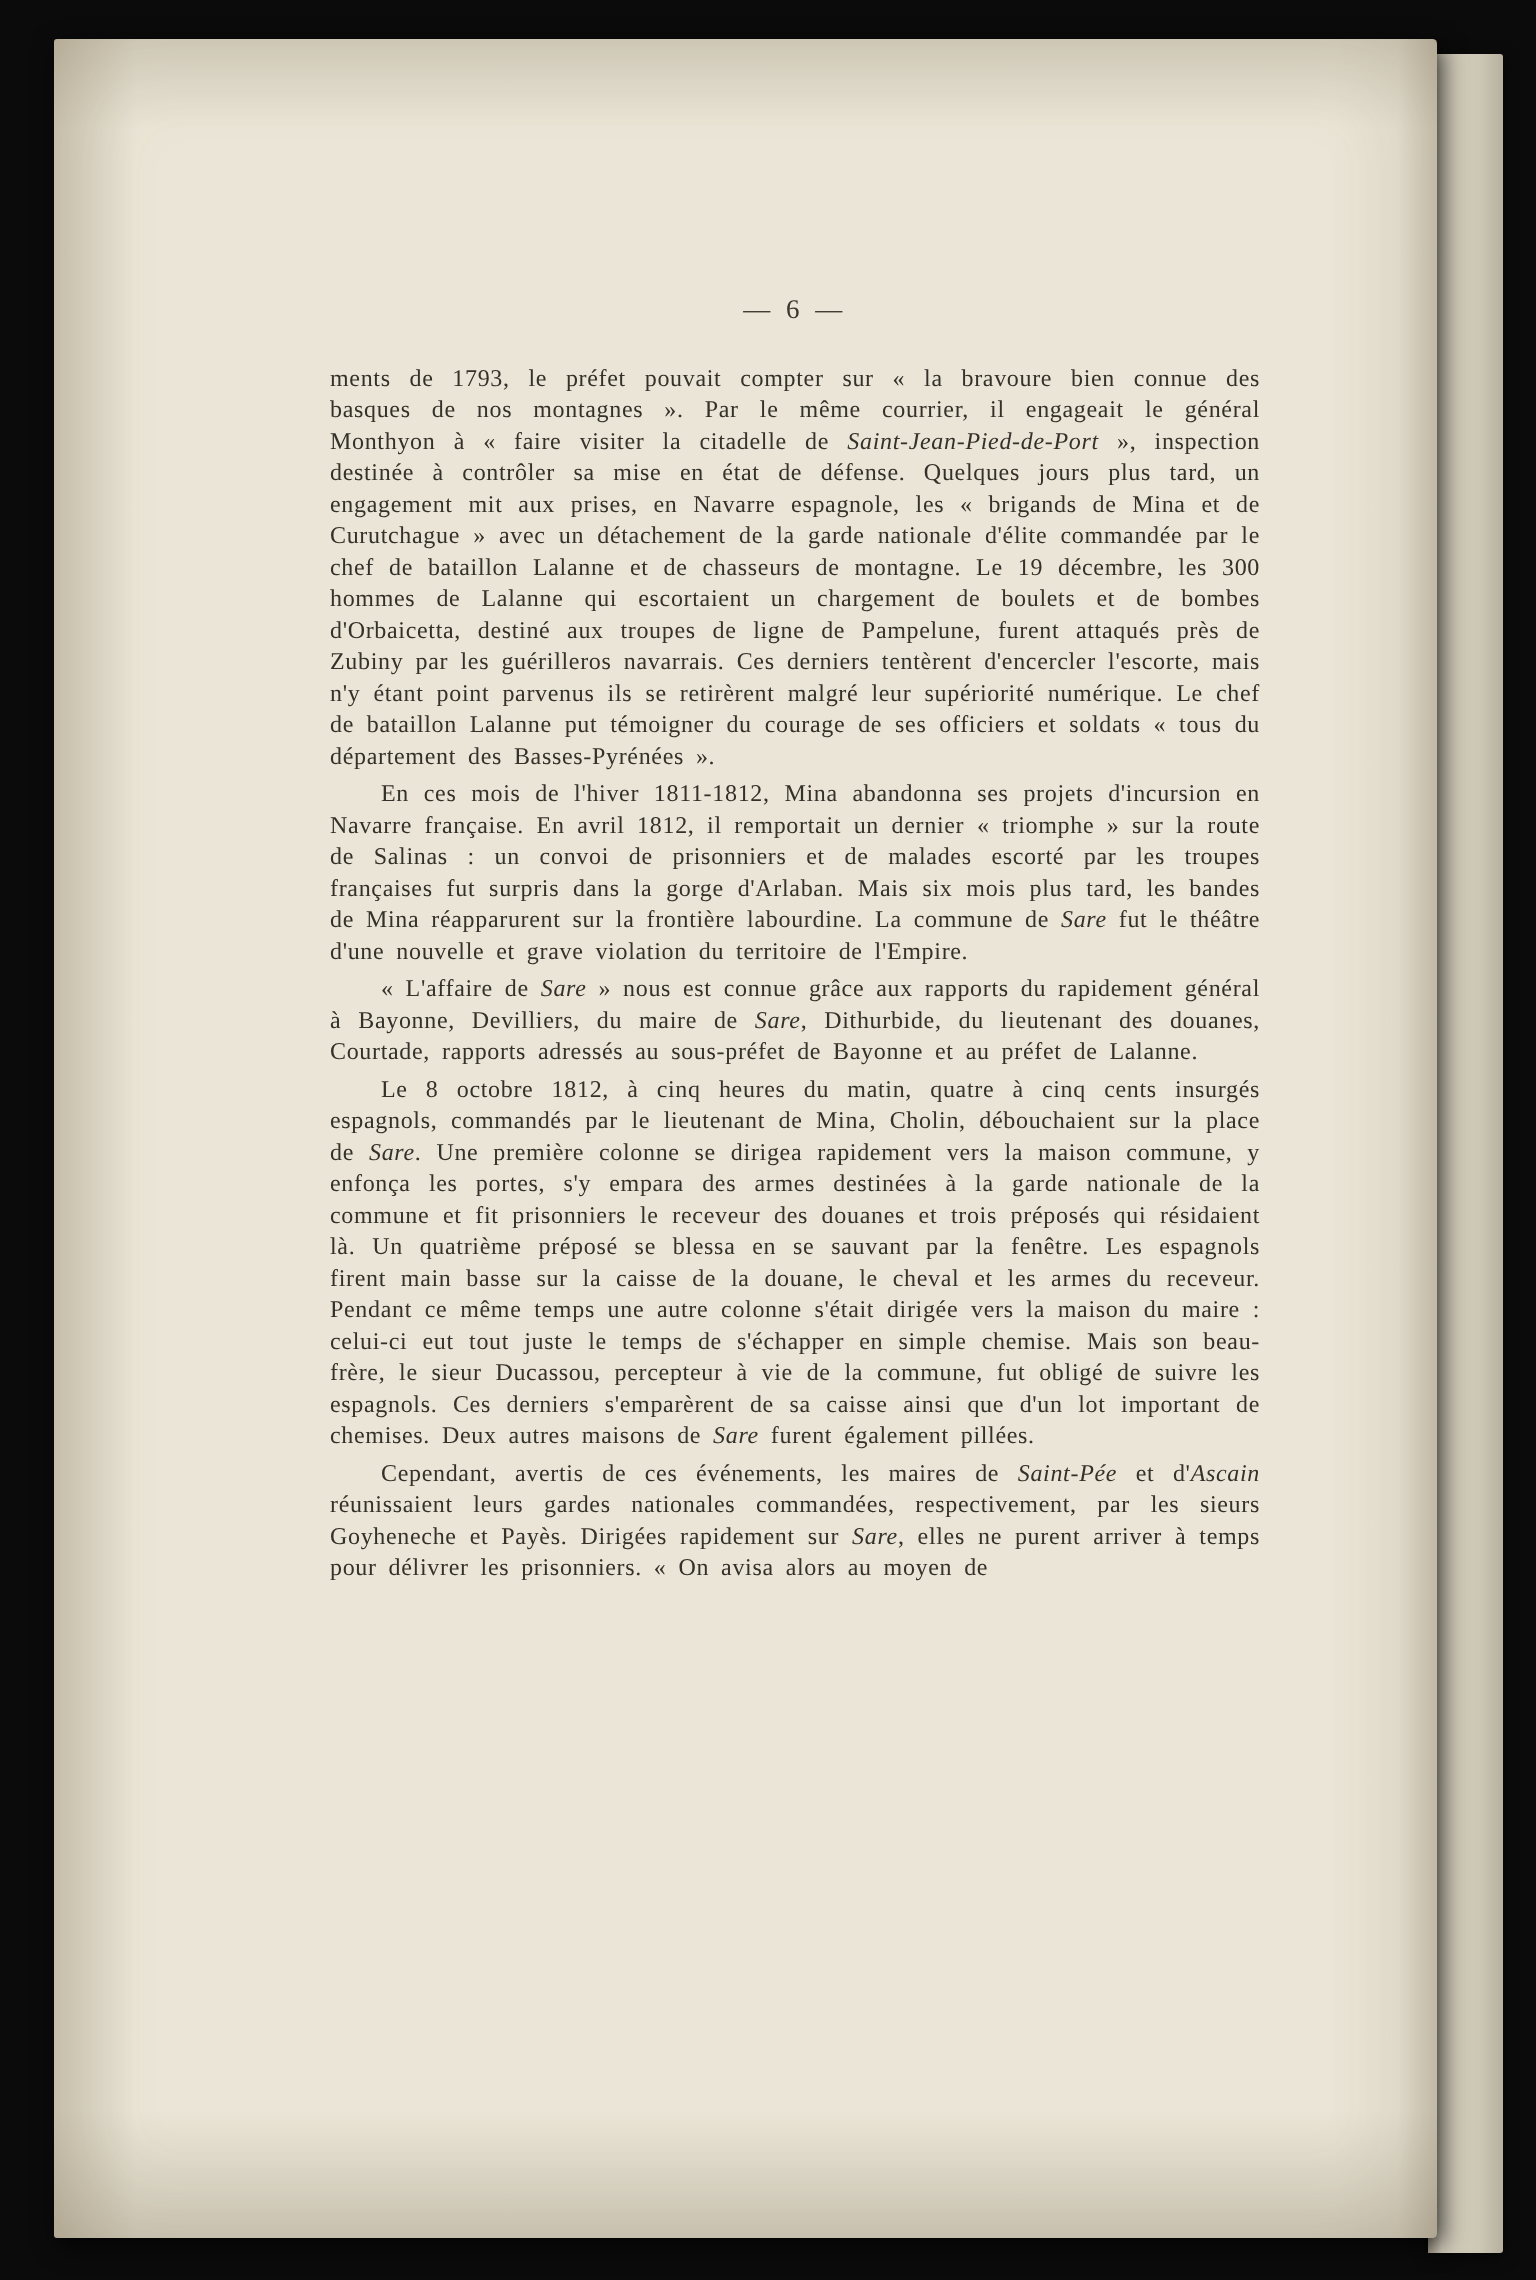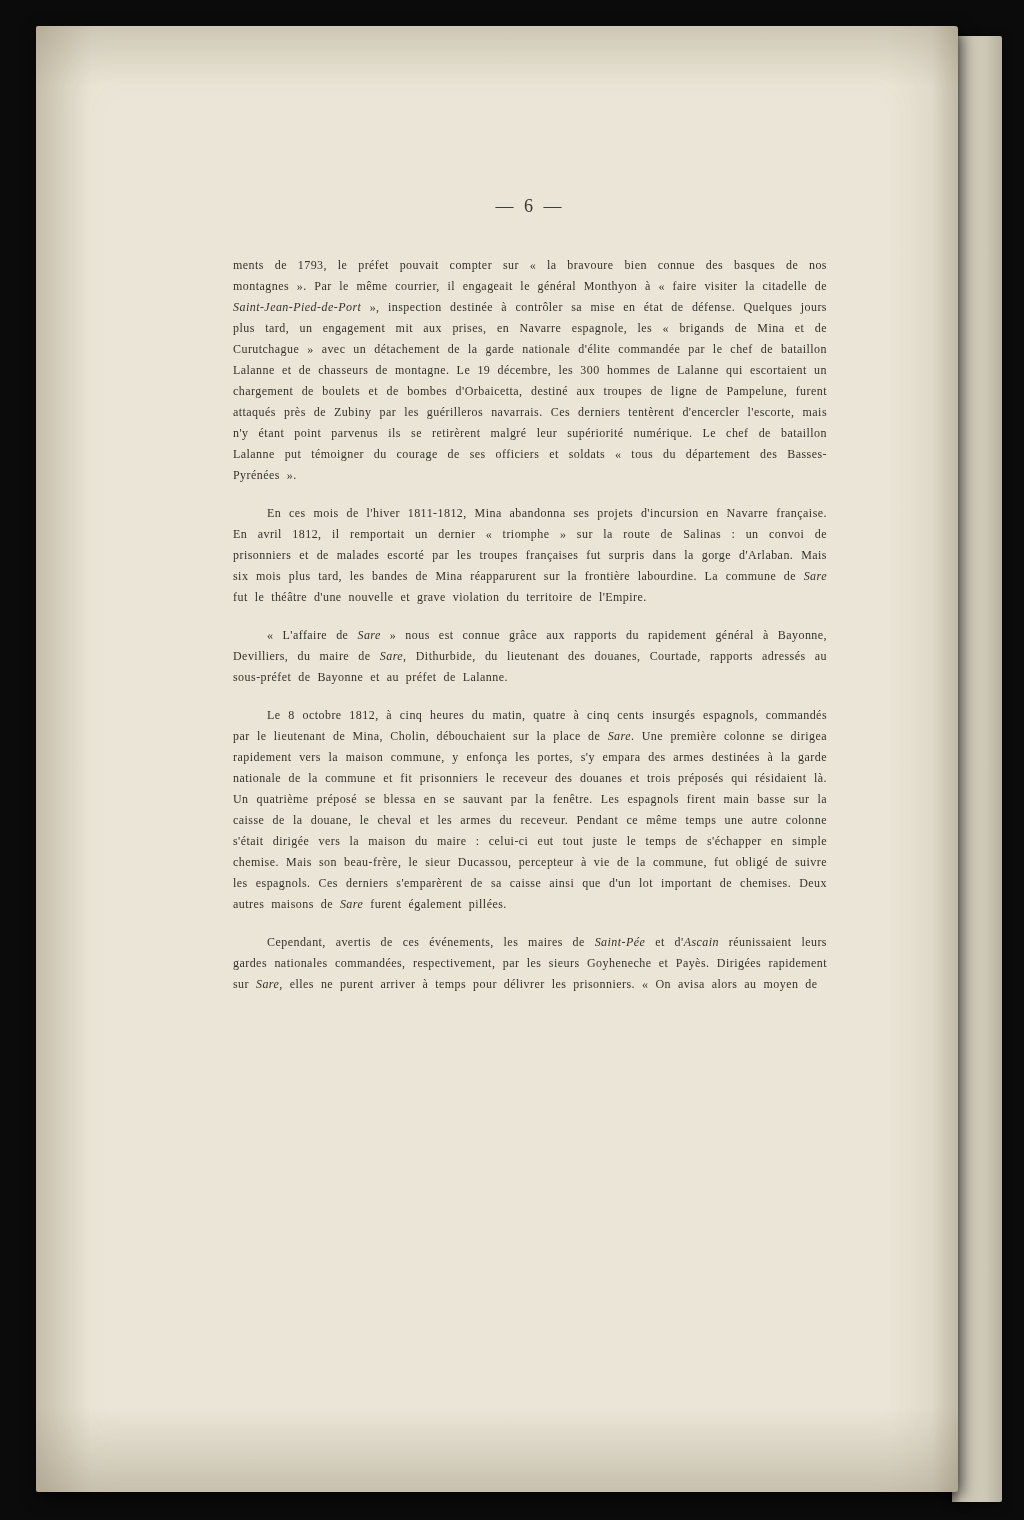--- a/index.html
+++ b/index.html
@@ -56,23 +56,23 @@
   .text-block {
     position: absolute;
     left: 180px;
     top: 212px;
     width: 628px;
     color: #34312a;
     hyphens: auto;
     -webkit-hyphens: auto;
   }
   .para {
-    margin: 17px;
+    margin: 4px;
     text-align: justify;
-    font-size: 12px;
+    font-size: 16px;
     line-height: 21px;
     letter-spacing: 0.45px;
     word-spacing: 3.5px;
   }
   .para.indent {
     text-indent: 34px;
   }
   .italic {
     font-style: italic;
   }

